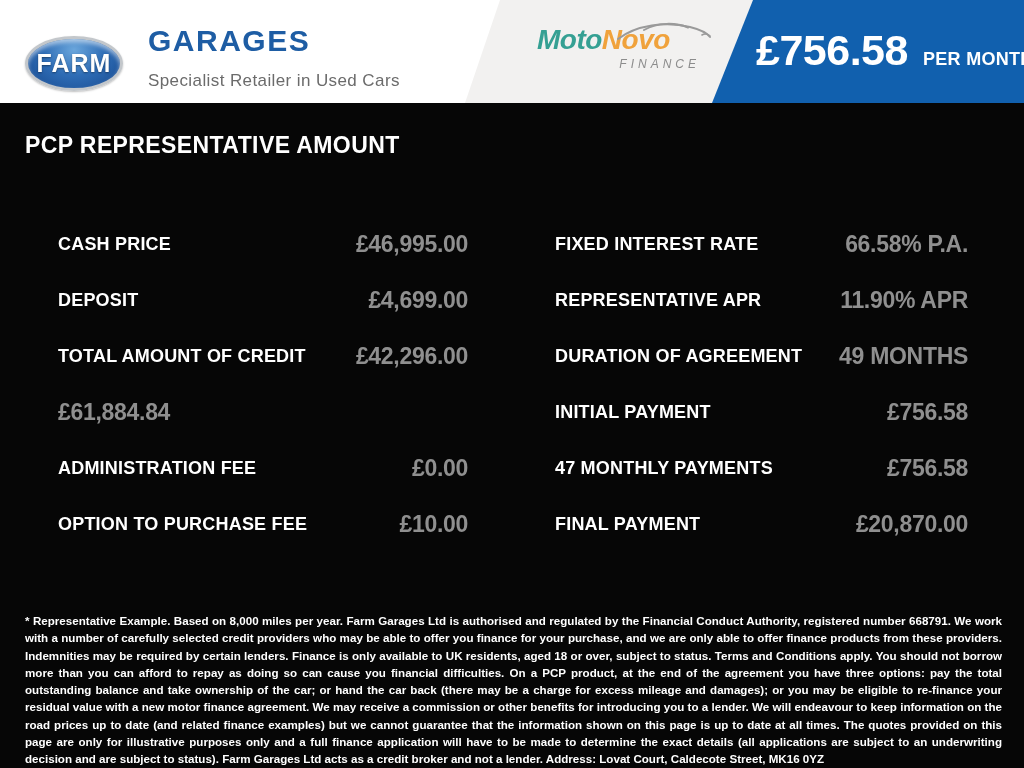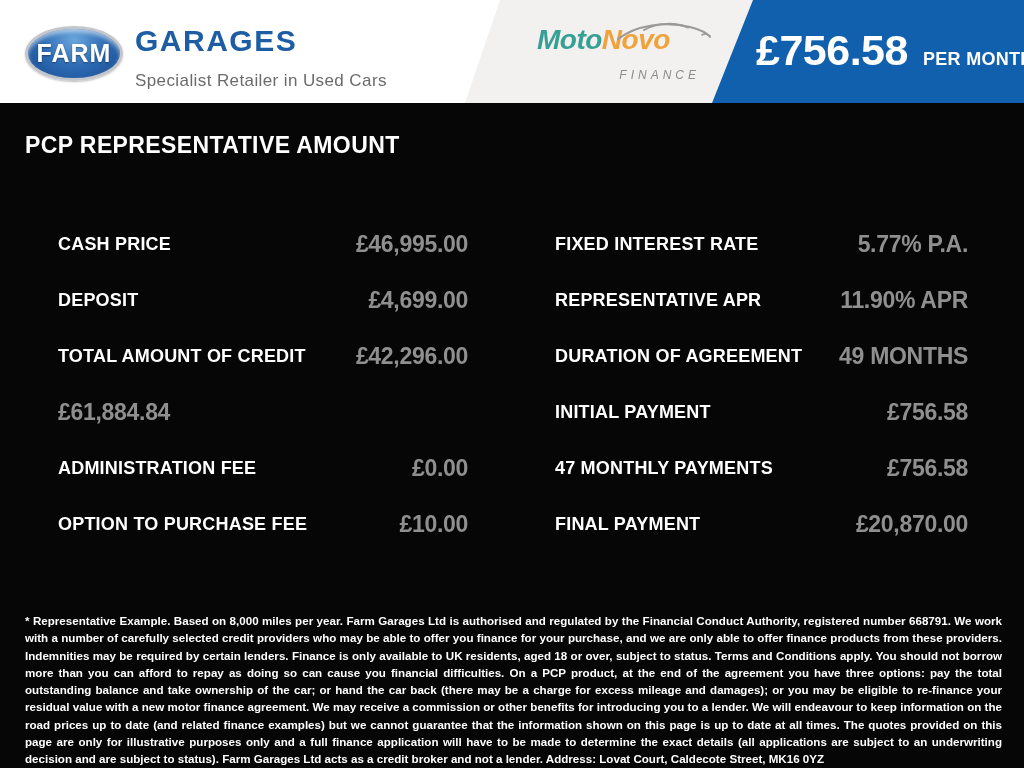--- a/index.html
+++ b/index.html
@@ -6,21 +6,21 @@
   html,body { background:#222; }
   .page {
     position:relative; width:1024px; height:768px; overflow:hidden;
     background:#060606;
     font-family:"Liberation Sans", sans-serif;
   }
 
   
   .header { position:absolute; top:0; left:0; width:1024px; height:103px; background:#ffffff; }
 
-  .logo-farm { position:absolute; left:25px; top:26px; display:flex; align-items:flex-start; gap:12px; z-index:2; }
+  .logo-farm { position:absolute; left:25px; top:26px; display:flex; align-items:flex-end; gap:25px; z-index:2; }
   .farm-oval {
     width:98px; height:55px; border-radius:50%;
     border:3px solid #c3c7cb;
     background:radial-gradient(ellipse at 50% 22%, #6aa6dc 0%, #2e6cb5 48%, #17498e 100%);
     box-shadow:inset 0 3px 4px rgba(255,255,255,.55), 0 1px 2px rgba(0,0,0,.25);
     display:flex; align-items:center; justify-content:center;
   }
   .farm-oval span { color:#ffffff; font-weight:bold; font-size:25px; letter-spacing:1px; text-shadow:0 1px 2px rgba(0,0,0,.4); }
   .farm-name { color:#1e5da4; font-weight:bold; font-size:30px; letter-spacing:1.5px; line-height:1; }
   .farm-tagline { color:#6b6b6b; font-size:17px; margin-top:15px; letter-spacing:.4px; }
@@ -28,21 +28,21 @@
   .header-gray {
     position:absolute; left:440px; top:0; width:584px; height:103px; background:#f2f1f0; z-index:1;
     clip-path:polygon(60px 0, 584px 0, 584px 103px, 25px 103px);
   }
 
   .logo-motonovo { position:absolute; left:537px; top:25px; width:165px; z-index:2;font-style:italic; }
   .car-swoosh { position:absolute; top:-6px; right:-12px; width:100px; height:24px; }
   .moto-text { font-size:28px; font-weight:bold; letter-spacing:-0.5px; line-height:1.1; }
   .moto-part { color:#35a093; }
   .novo-part { color:#f0a23c; }
-  .finance-text { text-align:right; color:#8c8c8c; font-size:12px; letter-spacing:4px; margin-top:12px; padding-right:2px; }
+  .finance-text { text-align:right; color:#8c8c8c; font-size:12px; letter-spacing:4px; margin-top:1px; padding-right:2px; }
 
   .header-blue {
     position:absolute; left:700px; top:0; width:324px; height:103px; background:#1160ae; z-index:3;
     clip-path:polygon(53px 0, 324px 0, 324px 103px, 12px 103px);
   }
   .price-wrap { position:absolute; left:56px; top:26px; display:flex; align-items:baseline; gap:15px; white-space:nowrap; }
   .price-amount { color:#ffffff; font-weight:bold; font-size:43px; letter-spacing:-0.5px; }
   .price-period { color:#ffffff; font-weight:bold; font-size:18px; letter-spacing:.3px; }
 
   
@@ -125,21 +125,21 @@
     </div>
     <div class="f-row">
       <span class="f-label">OPTION TO PURCHASE FEE</span>
       <span class="f-value">£10.00</span>
     </div>
   </div>
 
   <div class="fin-col col-right">
     <div class="f-row">
       <span class="f-label">FIXED INTEREST RATE</span>
-      <span class="f-value">5.77% P.A.</span>
+      <span class="f-value">66.58% P.A.</span>
     </div>
     <div class="f-row">
       <span class="f-label">REPRESENTATIVE APR</span>
       <span class="f-value">11.90% APR</span>
     </div>
     <div class="f-row">
       <span class="f-label">DURATION OF AGREEMENT</span>
       <span class="f-value">49 MONTHS</span>
     </div>
     <div class="f-row">

